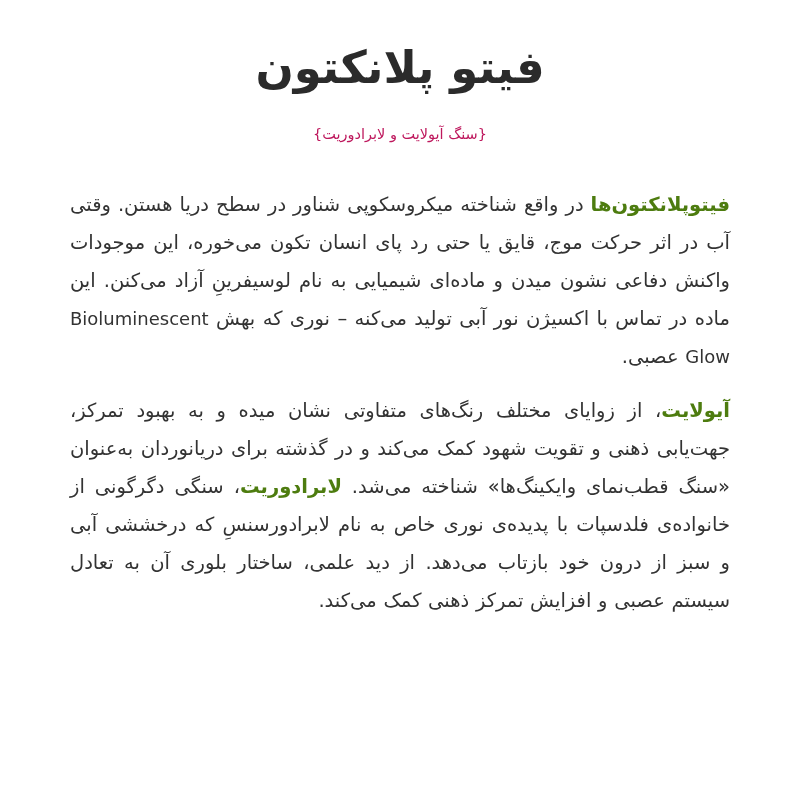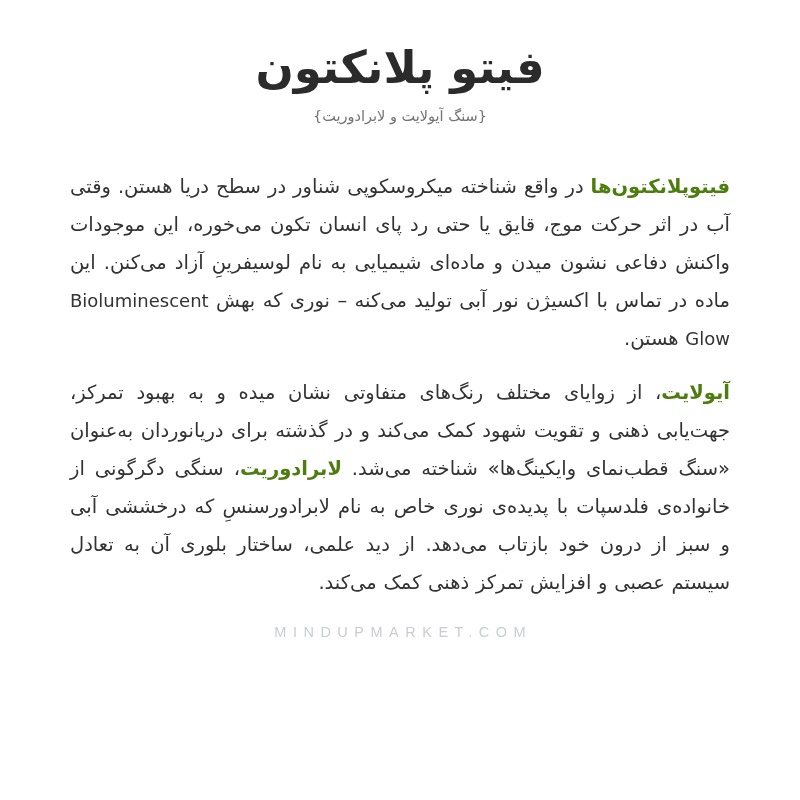--- a/index.html
+++ b/index.html
@@ -37,24 +37,24 @@
     font-weight: bold;
     color: #2b2b2b;
     letter-spacing: 0px;
     line-height: 1.15;
     margin: 0;
     direction: rtl;
     unicode-bidi: isolate;
   }
 
   .doc-subtitle {
-    margin: 14px 0 0 0;
+    margin: 32px 0 0 0;
     font-size: 14.5px;
     font-weight: normal;
-    color: #737373;
+    color: #be185d;
     direction: rtl;
     unicode-bidi: isolate;
   }
 
   
   .content {
     margin: 44px 70px 0 70px;
     direction: rtl;
     text-align: justify;
     text-align-last: auto;
@@ -114,23 +114,20 @@
 
 <div class="page">
 
   <header class="header">
     <h1 class="doc-title">فیتو پلانکتون</h1>
     <div class="doc-subtitle">{سنگ آیولایت و لابرادوریت}</div>
   </header>
 
   <main class="content">
 
-    <p class="para"><b class="strong">فیتوپلانکتون‌ها</b><span> در واقع شناخته میکروسکوپی شناور در سطح دریا هستن. وقتی آب در اثر حرکت موج، قایق یا حتی رد پای انسان تکون می‌خوره، این موجودات واکنش دفاعی نشون میدن و ماده‌ای شیمیایی به نام لوسیفرینِ آزاد می‌کنن. این ماده در تماس با اکسیژن نور آبی تولید می‌کنه – نوری که بهش </span><span class="latin">Bioluminescent Glow</span><span> هستن.</span></p>
+    <p class="para"><b class="strong">فیتوپلانکتون‌ها</b><span> در واقع شناخته میکروسکوپی شناور در سطح دریا هستن. وقتی آب در اثر حرکت موج، قایق یا حتی رد پای انسان تکون می‌خوره، این موجودات واکنش دفاعی نشون میدن و ماده‌ای شیمیایی به نام لوسیفرینِ آزاد می‌کنن. این ماده در تماس با اکسیژن نور آبی تولید می‌کنه – نوری که بهش </span><span class="latin">Bioluminescent Glow</span><span> عصبی.</span></p>
 
     <p class="para"><b class="strong">آیولایت</b><span>، از زوایای مختلف رنگ‌های متفاوتی نشان میده و به بهبود تمرکز، جهت‌یابی ذهنی و تقویت شهود کمک می‌کند و در گذشته برای دریانوردان به‌عنوان «سنگ قطب‌نمای وایکینگ‌ها» شناخته می‌شد. </span><b class="strong">لابرادوریت</b><span>، سنگی دگرگونی از خانواده‌ی فلدسپات با پدیده‌ی نوری خاص به نام لابرادورسنسِ که درخششی آبی و سبز از درون خود بازتاب می‌دهد. از دید علمی، ساختار بلوری آن به تعادل سیستم عصبی و افزایش تمرکز ذهنی کمک می‌کند.</span></p>
 
   </main>
 
-  <footer class="footer">
-    <div class="watermark">MINDUPMARKET.COM</div>
-  </footer>
 
 </div>
 
 </body></html>

